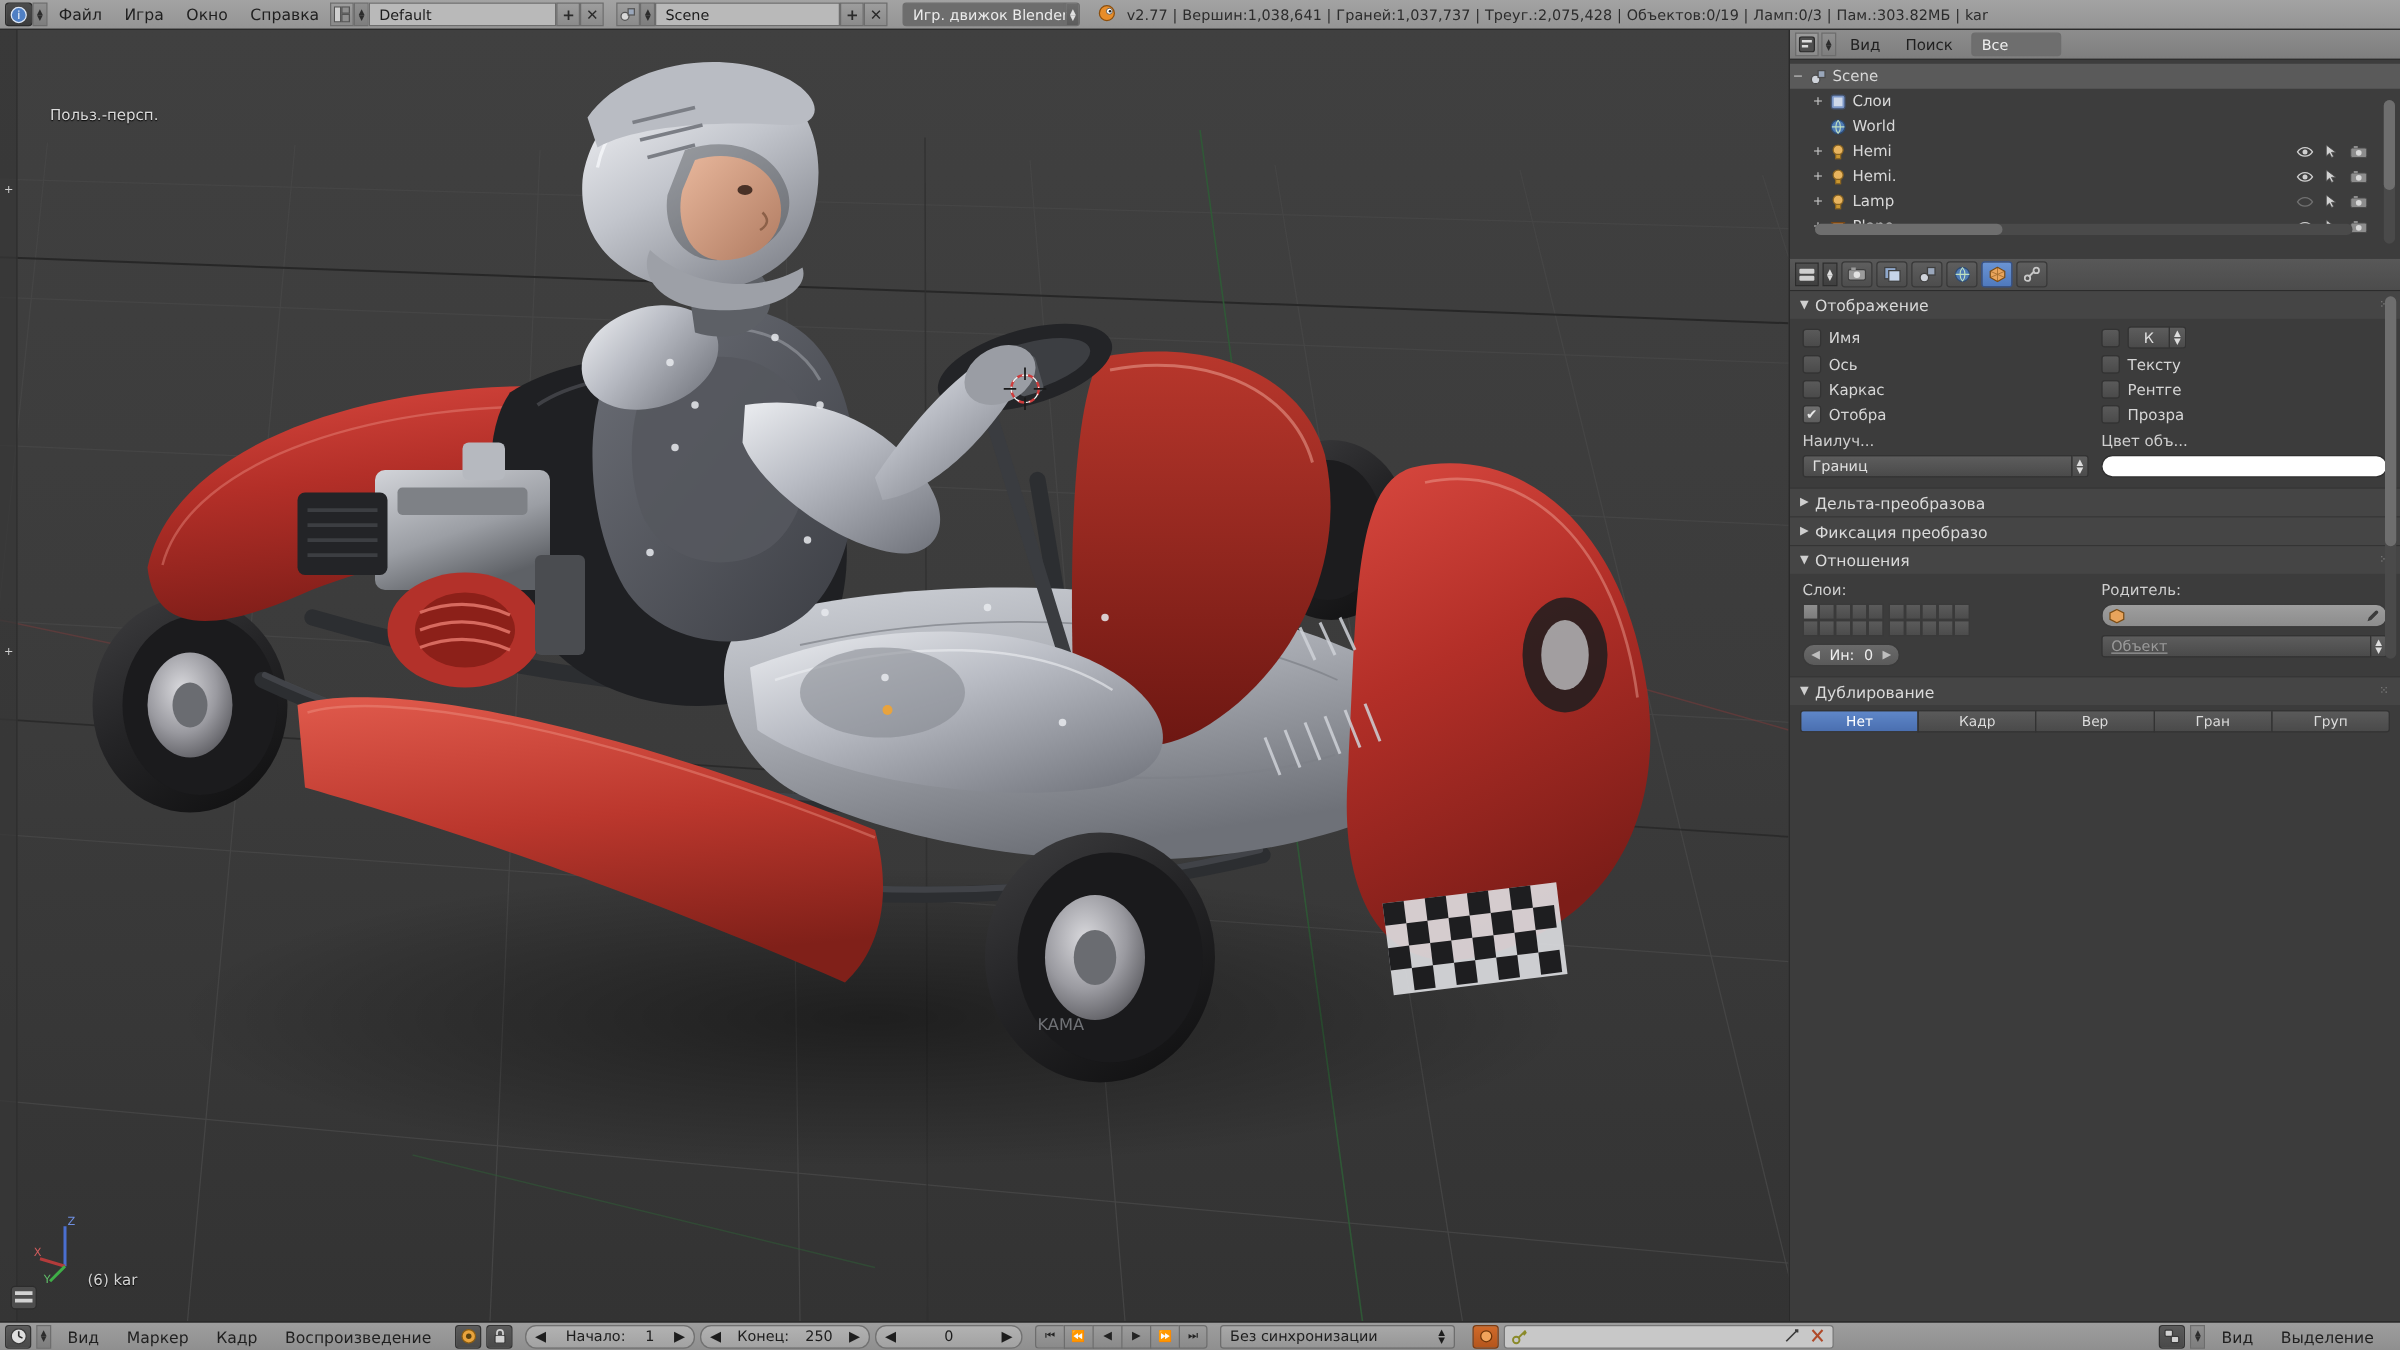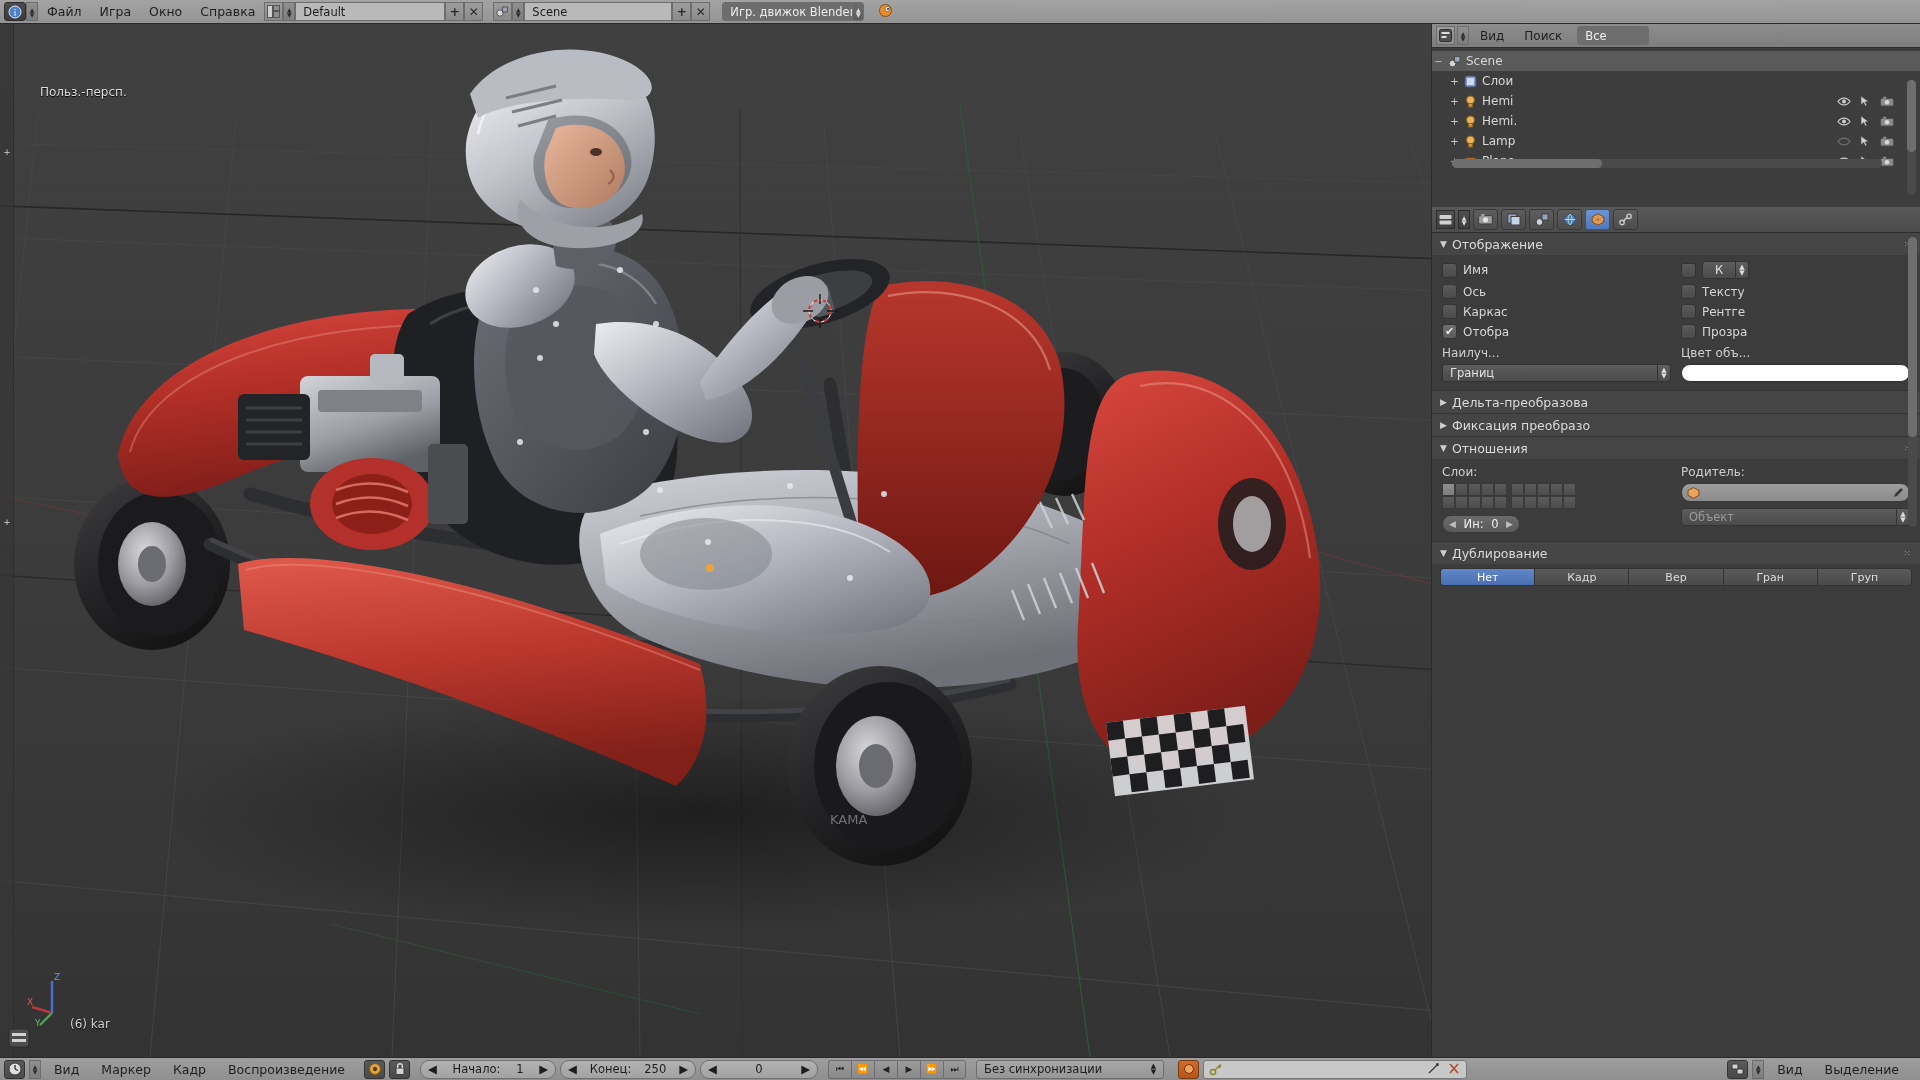--- a/index.html
+++ b/index.html
@@ -354,20 +354,21 @@
       </div>
   </div>
 
   <div style="margin-left:14px;">
     <svg width="15" height="15" viewBox="0 0 15 15">
       <circle cx="7.5" cy="7.5" r="6" fill="#e88d2a" stroke="#8a4e0d"></circle>
       <circle cx="9.5" cy="6" r="2.4" fill="#fff" stroke="#555" stroke-width=".7"></circle>
       <circle cx="10" cy="6" r="1" fill="#222"></circle>
     </svg>
   </div>
+  <div id="status-text">v2.77 | Вершин:1,038,641 | Граней:1,037,737 | Треуг.:2,075,428 | Объектов:0/19 | Ламп:0/3 | Пам.:303.82МБ | kar</div>
 </div>
 
 <div id="viewport">
 
   <svg id="grid-svg" width="1431" height="1033">
     <defs>
       <linearGradient id="bgGrad" x1="0" y1="0" x2="0" y2="1">
         <stop offset="0%" stop-color="#404040"></stop>
         <stop offset="55%" stop-color="#3b3b3b"></stop>
         <stop offset="100%" stop-color="#333333"></stop>
@@ -729,20 +730,29 @@
         <span class="tree-expand">+</span>
         <span class="tree-icon">
           <svg width="13" height="13" viewBox="0 0 13 13">
               <rect x="1" y="1" width="11" height="11" rx="2" fill="#7d98c9" stroke="#43536f"></rect>
               <rect x="3" y="3" width="7" height="7" fill="#cfd9ea"></rect>
             </svg>
         </span>
         <span class="tree-label">Слои</span>
       </div>
 
+      <div class="tree-row" style="padding-left:29px;">
+        <span class="tree-icon">
+          <svg width="13" height="13" viewBox="0 0 13 13">
+              <circle cx="6.5" cy="6.5" r="5.5" fill="#4f7bb5" stroke="#2d4a70"></circle>
+              <path d="M1.5 6.5 H11.5 M6.5 1.2 C9 4, 9 9, 6.5 11.8 M6.5 1.2 C4 4, 4 9, 6.5 11.8" fill="none" stroke="#bfe0c0" stroke-width=".9"></path>
+            </svg>
+        </span>
+        <span class="tree-label">World</span>
+      </div>
 
       <div class="tree-row" style="padding-left:16px;">
         <span class="tree-expand">+</span>
         <span class="tree-icon">
           <svg width="13" height="13" viewBox="0 0 13 13">
               <circle cx="6.5" cy="5" r="4" fill="#e8b45e" stroke="#8a6420"></circle>
               <rect x="4.5" y="8.5" width="4" height="3.5" fill="#c9962f" stroke="#8a6420"></rect>
             </svg>
         </span>
         <span class="tree-label">Hemi</span>
@@ -1035,21 +1045,21 @@
             <div style="display:flex; align-items:center; background:linear-gradient(#9e9e9e,#8c8c8c); border:1px solid #3a3a3a; border-radius:9px; height:19px; margin-top:4px; padding:0 5px; gap:5px;">
               <svg width="13" height="12" viewBox="0 0 13 12">
                 <path d="M6.5 0.6 L12 3.4 L12 8.4 L6.5 11.3 L1 8.4 L1 3.4 Z" fill="#e8a45c" stroke="#7c4d15"></path>
               </svg>
               <span style="flex:1;"></span>
               <svg width="12" height="12" viewBox="0 0 12 12">
                 <path d="M2 10 L5 9 L10.2 3.8 A1.4 1.4 0 0 0 8.2 1.8 L3 7 Z" fill="#3c3c3c"></path>
               </svg>
             </div>
             <div style="display:flex; margin-top:6px;">
-              <span class="btn" style="flex:1; border-radius:3px 0 0 3px; justify-content:flex-start; padding-left:7px; color:#9a9a9a;">Объект</span>
+              <span class="btn" style="flex:1; border-radius:3px 0 0 3px; justify-content:flex-start; padding-left:7px; color:#9a9a9a;text-decoration:underline;">Объект</span>
               <span class="spin">
                   <span>▲</span>
                   <span>▼</span>
                 </span>
             </div>
           </div>
         </div>
       </div>
     </div>
 

